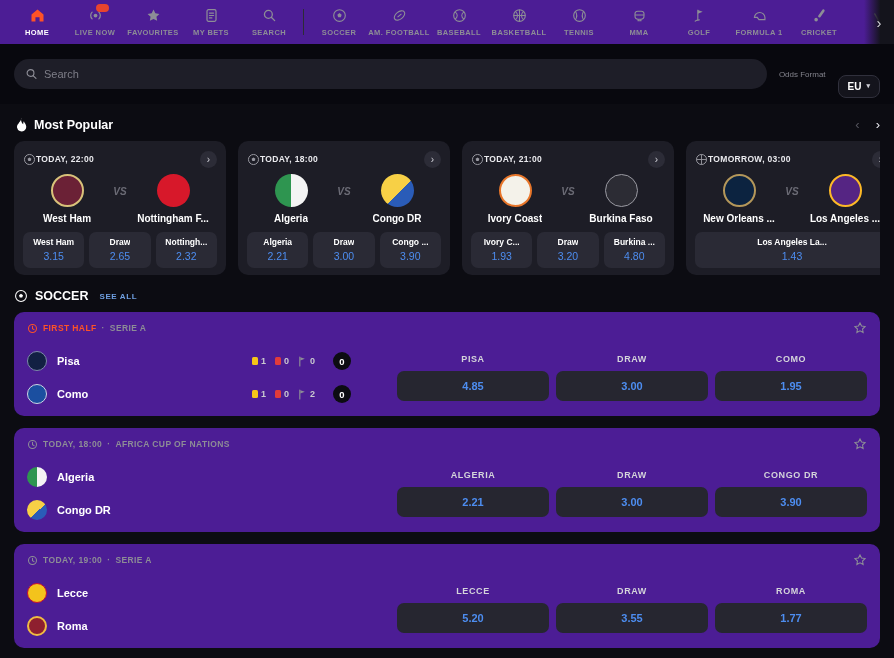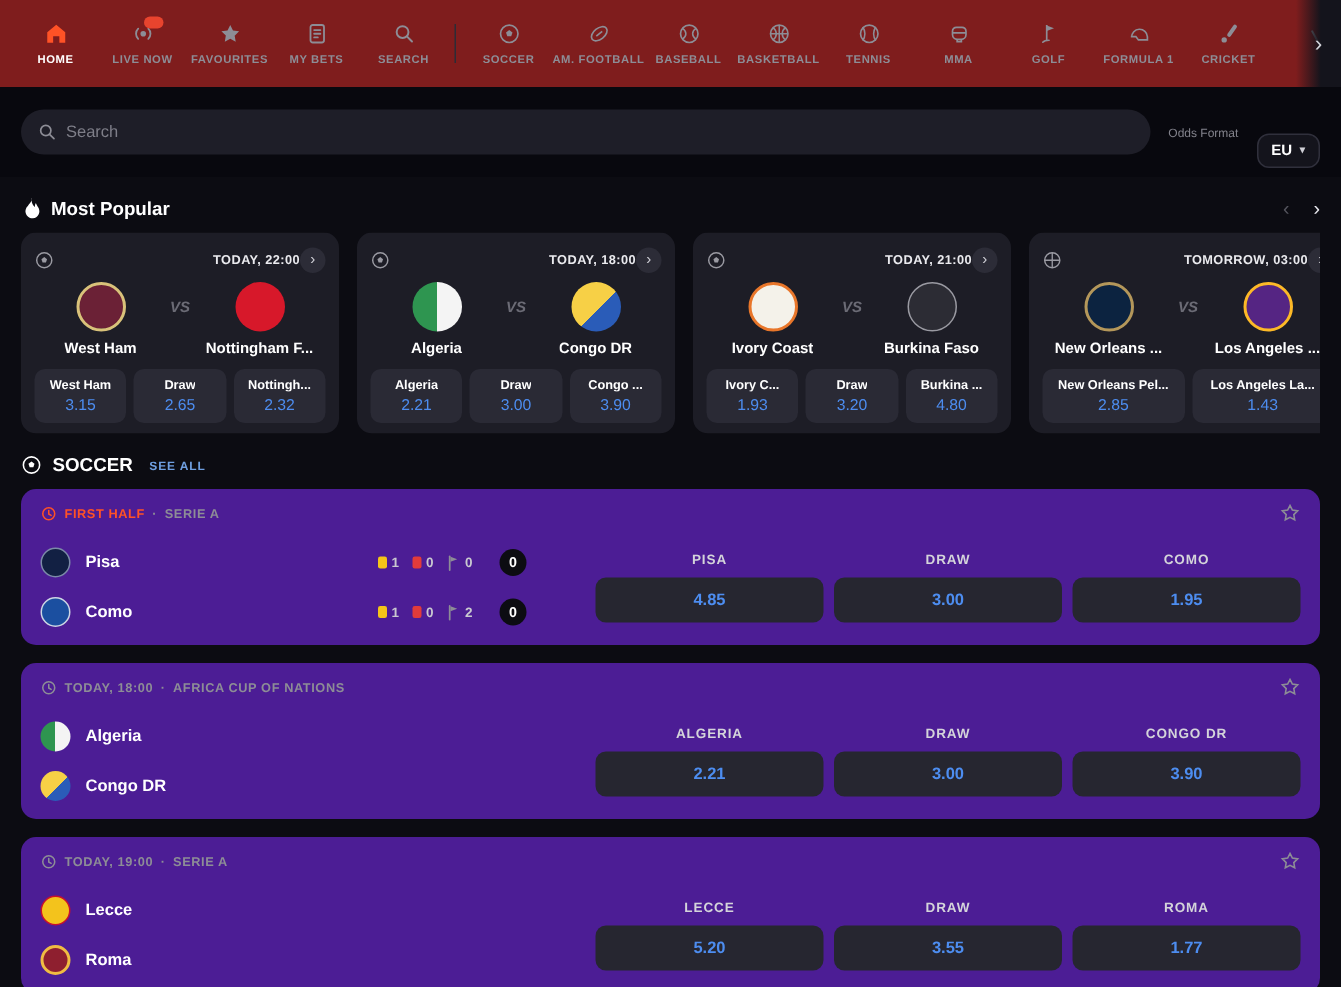--- a/index.html
+++ b/index.html
@@ -3,21 +3,21 @@
 <meta charset="utf-8">
 <style>
   * { box-sizing: border-box; }
   html,body { margin:0; padding:0; }
   body {
     width:894px; height:658px; overflow:hidden;
     background:#0c0c12; font-family:"Liberation Sans", sans-serif;
     color:#fff;
   }
   
-  .topnav { height:58px; background:#7f1d1d; display:flex; align-items:center; padding-left:8px; position:relative; overflow:hidden; }
+  .topnav { height:44px; background:#4c1d95; display:flex; align-items:center; padding-left:8px; position:relative; overflow:hidden; }
   .nav-item { width:58px; flex:0 0 auto; display:flex; flex-direction:column; align-items:center; gap:5px; color:#8d8d96; cursor:pointer; position:relative; }
   .nav-item.sport { width:60px; }
   .nav-item .lbl { font-size:7.5px; font-weight:700; letter-spacing:.4px; white-space:nowrap; }
   .nav-item.active { color:#ff5226; }
   .nav-item.active .lbl { color:#fff; }
   .nav-divider { width:1px; height:26px; background:#2c2c36; margin:0 5px; flex:0 0 auto; }
   .live-badge { position:absolute; top:-4px; right:15px; width:13px; height:8px; border-radius:4px; background:#e8442e; }
   .nav-scroll { position:absolute; right:0; top:0; height:100%; width:30px; border:none; cursor:pointer;
     background:linear-gradient(90deg, rgba(20,20,28,0), #14141c 55%); color:#d6d6dc; font-size:15px; }
   .ic { display:inline-flex; line-height:0; }
@@ -37,21 +37,21 @@
   .sec-head { display:flex; align-items:center; gap:7px; margin:13px 0 9px; color:#fff; }
   .sec-title { font-size:12.5px; font-weight:700; }
   .sec-ctrl { margin-left:auto; display:flex; gap:16px; }
   .sec-ctrl button { background:none; border:none; font-size:13px; cursor:pointer; padding:0; }
   .ctrl-prev { color:#55555e; }
   .ctrl-next { color:#e8e8ee; }
   
   .cards-row { display:flex; gap:12px; overflow:hidden; height:134px; }
   .pop-card { flex:0 0 212px; background:#1d1d26; border-radius:10px; padding:9px 9px 10px; cursor:pointer; }
   .pop-head { display:flex; align-items:center; height:18px; color:#9a9aa2; }
-  .pop-time { flex:1; text-align:right; font-size:8.5px; font-weight:700; color:#eaeaee; letter-spacing:.3px; }
+  .pop-time { flex:1; text-align:left; font-size:8.5px; font-weight:700; color:#eaeaee; letter-spacing:.3px; }
   .pop-open { width:17px; height:17px; border-radius:50%; background:#2c2c37; border:none; color:#cfcfd6; font-size:10px;
     display:flex; align-items:center; justify-content:center; cursor:pointer; padding:0; }
   .pop-teams { display:flex; justify-content:space-between; padding:6px 4px 8px; }
   .pop-team { width:80px; display:flex; flex-direction:column; align-items:center; gap:6px; }
   .crest { width:33px; height:33px; border-radius:50%; flex:0 0 auto; }
   .pop-name { font-size:10px; font-weight:600; color:#fff; max-width:80px; white-space:nowrap; overflow:hidden; text-overflow:ellipsis; }
   .vs { margin-top:12px; font-size:10px; font-weight:700; font-style:italic; color:#6b6b75; }
   .pop-odds { display:flex; gap:5px; }
   .odd-btn { flex:1; min-width:0; background:#2a2a35; border:none; border-radius:7px; padding:5px 3px 6px;
     display:flex; flex-direction:column; align-items:center; gap:3px; cursor:pointer; }
@@ -393,24 +393,20 @@
           <span class="pop-name">New Orleans ...</span>
         </div>
         <span class="vs">VS</span>
         <div class="pop-team">
           <span class="crest" style="background:#552583;border:2px solid #fdb927"></span>
           <span class="pop-name">Los Angeles ...</span>
         </div>
       </div>
       <div class="pop-odds">
         <button class="odd-btn">
-          <span class="odd-lbl">New Orleans Pel...</span>
-          <span class="odd-val">2.85</span>
-        </button>
-        <button class="odd-btn">
           <span class="odd-lbl">Los Angeles La...</span>
           <span class="odd-val">1.43</span>
         </button>
       </div>
     </div>
   </div>
 
   <div class="soccer-head">
     <span class="ic">
         <svg width="14" height="14" viewBox="0 0 16 16">

